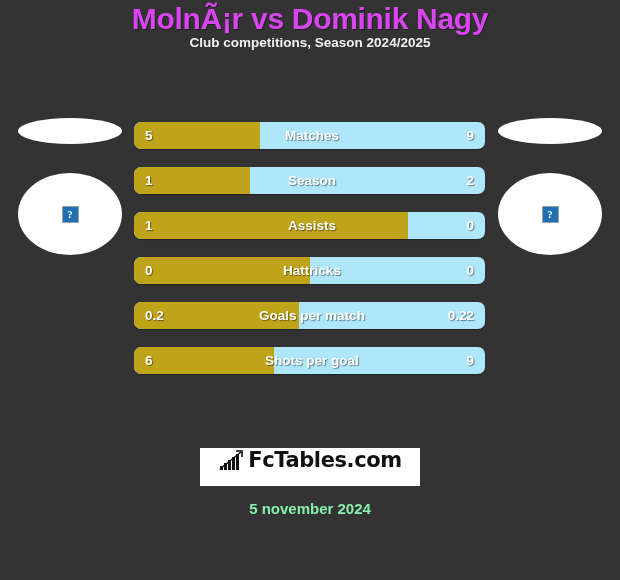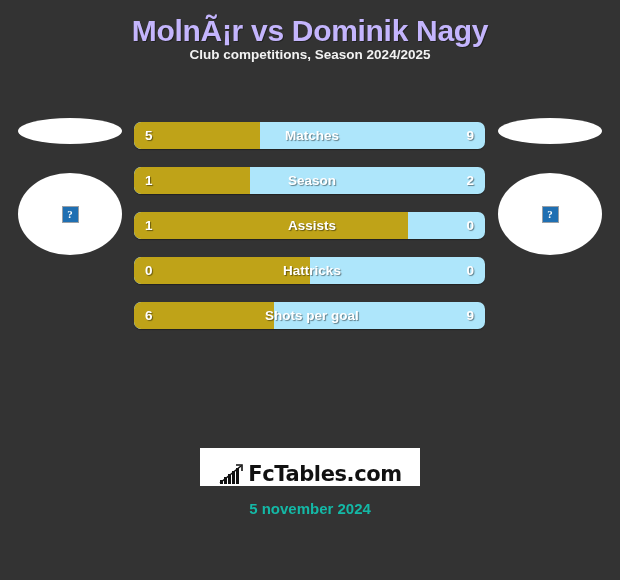--- a/index.html
+++ b/index.html
@@ -11,25 +11,25 @@
     height: 580px;
     background: #333333;
     font-family: "Liberation Sans", sans-serif;
     overflow: hidden;
     position: relative;
   }
 
   
   .title {
     text-align: center;
-    color: #c4b5fd;
+    color: #d946ef;
     font-size: 30px;
     font-weight: bold;
     letter-spacing: -0.3px;
-    padding-top: 14px;
+    padding-top: 2px;
     line-height: 1.1;
     text-shadow: 1px 1px 0 rgba(0,0,0,0.35);
   }
   .subtitle {
     text-align: center;
     color: #f2f2f2;
     font-size: 13.5px;
     font-weight: bold;
   }
 
@@ -119,37 +119,37 @@
 
   
   .logo-box {
     position: absolute;
     left: 200px;
     top: 448px;
     width: 220px;
     height: 38px;
     background: #ffffff;
     display: flex;
-    align-items: flex-end;
+    align-items: flex-start;
     justify-content: center;
     gap: 4px;
   }
   .logo-text {
     color: #111111;
     font-size: 21px;
     font-weight: bold;
     letter-spacing: -0.4px;
     font-family: "DejaVu Sans", sans-serif;
   }
   .date {
     position: absolute;
     left: 0; right: 0;
     top: 500px;
     text-align: center;
-    color: #14b8a6;
+    color: #86efac;
     font-size: 15px;
     font-weight: bold;
   }
 </style>
 </head>
 <body>
 
 <div class="title">MolnÃ¡r vs Dominik Nagy</div>
 <div class="subtitle">Club competitions, Season 2024/2025</div>
 
@@ -188,20 +188,26 @@
       <div class="bar-fill" style="width: 78%; background: rgb(191, 163, 24);"></div>
       <div class="bar-home">1</div>
       <div class="bar-label">Assists</div>
       <div class="bar-away">0</div>
     </div>
     <div class="bar-row">
       <div class="bar-fill" style="width: 50%; background: rgb(191, 163, 24);"></div>
       <div class="bar-home">0</div>
       <div class="bar-label">Hattricks</div>
       <div class="bar-away">0</div>
+    </div>
+    <div class="bar-row">
+      <div class="bar-fill" style="width: 47%; background: rgb(191, 163, 24);"></div>
+      <div class="bar-home">0.2</div>
+      <div class="bar-label">Goals per match</div>
+      <div class="bar-away">0.22</div>
     </div>
     <div class="bar-row">
       <div class="bar-fill" style="width: 40%; background: rgb(191, 163, 24);"></div>
       <div class="bar-home">6</div>
       <div class="bar-label">Shots per goal</div>
       <div class="bar-away">9</div>
     </div>
   </div>
 
 <div class="logo-box">

